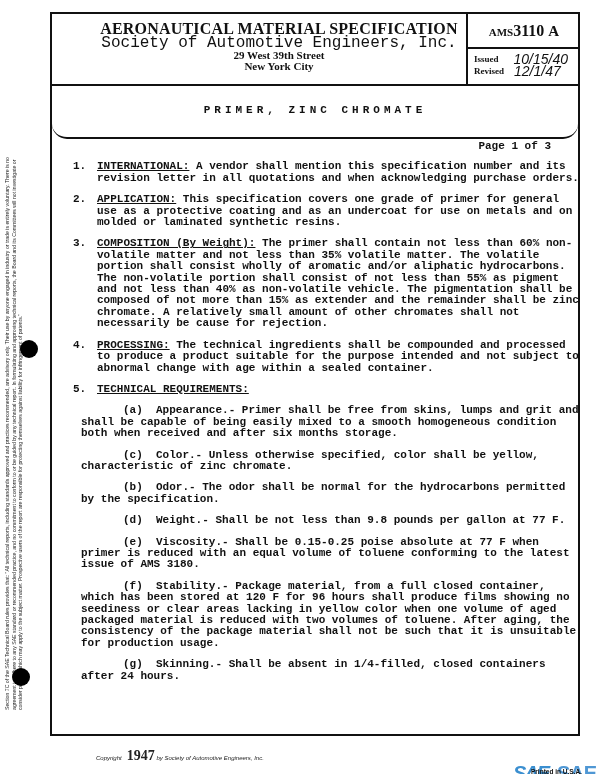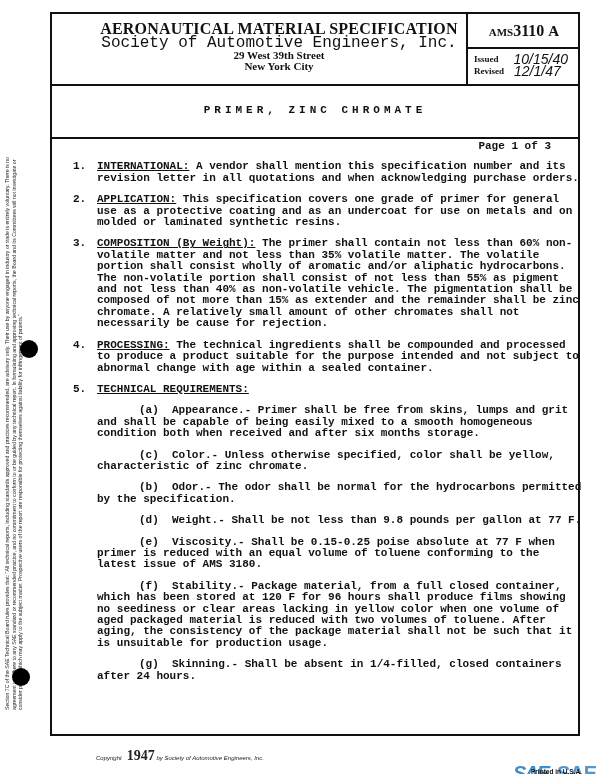--- a/index.html
+++ b/index.html
@@ -15,28 +15,28 @@
   .hdr-sub.first { font-weight:normal; font-size:16px;font-family:Liberation Mono, monospace; }
   .hdr-right { position:absolute; left:414px; top:0; width:112px; height:70px; border-left:2px solid #111; font-family:"Liberation Serif", serif; }
   .spec-no { height:33px; border-bottom:2px solid #111; text-align:center; font-weight:bold; line-height:33px; }
   .spec-no .ams { font-size:11px; }
   .spec-no .num { font-size:16px; }
   .spec-no .rev { font-size:15px; margin-left:4px; }
   .dates { padding:4px 12px 0 6px; font-size:9px; line-height:12px; }
   .dates .row { display:flex; }
   .dates .lbl { width:40px; font-weight:bold; }
   .dates .val { font-family:"Liberation Sans", sans-serif; font-size:14px; font-style:italic; }
-  .title-row { position:absolute; left:0; top:70px; width:100%; height:53px; border-bottom:2px solid #111; text-align:center; line-height:53px; font-weight:bold; font-size:11px; letter-spacing:4px; }
+  .title-row { position:absolute; left:0; top:70px; width:100%; height:53px; border-bottom:2px solid #111; text-align:center; line-height:53px; font-weight:bold; font-size:11px; letter-spacing:4px;border-radius:15px; }
   .body { position:absolute; left:15px; top:123px; width:100%; padding:0 10px 0 6px; box-sizing:border-box; font-size:11px; line-height:11.4px; font-weight:bold; }
   .page-no { text-align:right; padding-right:32px; margin-top:4px; margin-bottom:9px; }
   .sec { display:flex; margin-bottom:10px; }
   .sec .n { width:24px; flex:none; }
   .sec .t { flex:1; }
   .u { text-decoration:underline; }
-  .sub { margin-left:24px; margin-bottom:10px; }
+  .sub { margin-left:8px; margin-bottom:10px; }
   .sub .ind { padding-left:42px; }
   .footer-left { position:absolute; left:96px; top:748px; font-family:"Liberation Sans", sans-serif; font-size:6px; font-style:italic; color:#222; }
   .footer-left .yr { font-family:"Liberation Serif", serif; font-style:normal; font-weight:bold; font-size:14px; }
   .footer-right { position:absolute; left:489px; top:760px; width:108px; height:36px;margin-left:24px; }
   .logo-sae { position:absolute; left:0; top:2px; font-family:"Liberation Sans", sans-serif; font-weight:bold; font-size:20px; font-style:italic; color:#3b8fd0; letter-spacing:-2px; }
   .logo-norm { position:absolute; left:44px; top:2px; font-family:"Liberation Sans", sans-serif; font-weight:bold; font-size:20px; color:#4f97d4; letter-spacing:-0.5px; }
   .printed { position:absolute; left:18px; top:8px; font-family:"Liberation Sans", sans-serif; font-size:6.5px; font-weight:bold; color:#111; }
   .logo-line { position:absolute; left:0; top:26px; width:108px; font-family:"Liberation Sans", sans-serif; font-size:3.5px; color:#7fb3dd; border-top:0.5px solid #9cc4e6; }
 </style>
 </head>

